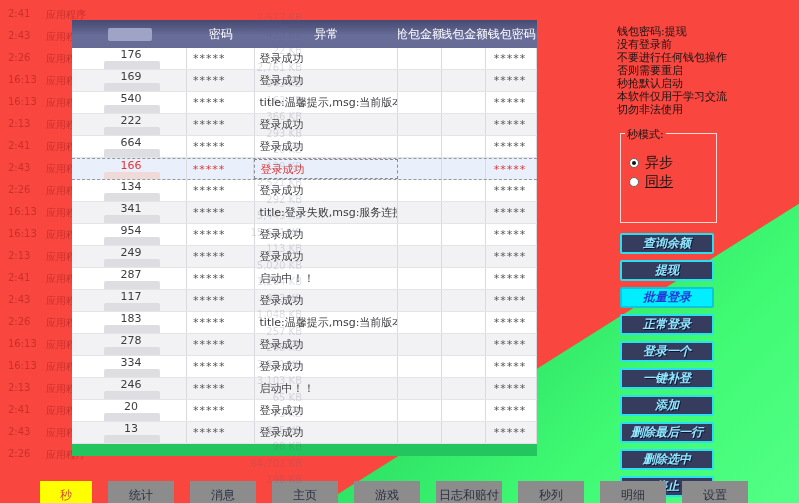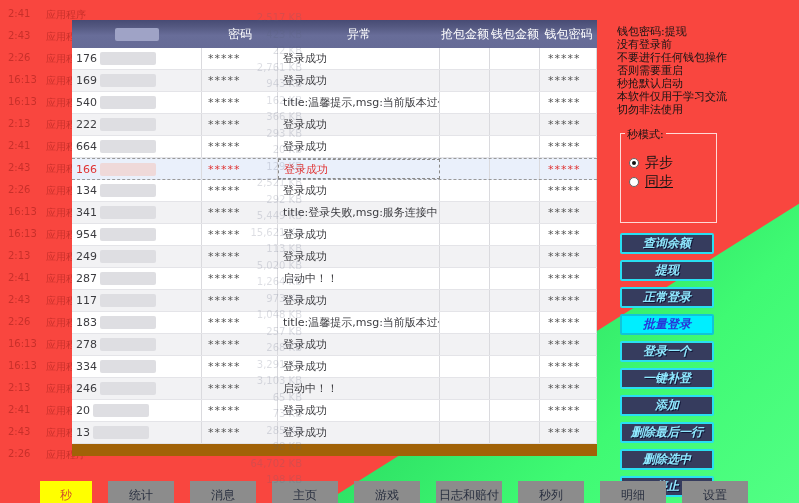--- a/index.html
+++ b/index.html
@@ -17,24 +17,24 @@
   }
   
   .left-ghosts{position:absolute;left:0;top:0;width:72px;height:480px;z-index:1;pointer-events:none;}
   .lg-row{position:absolute;left:0;width:100px;font-size:10px;color:rgba(120,10,8,.38);white-space:nowrap;}
   .lg-time{position:absolute;left:8px;text-align:right;}
   .lg-app{position:absolute;left:46px;}
   
   .kb-ghosts{position:absolute;left:200px;top:0;width:102px;height:503px;z-index:3;pointer-events:none;}
   .kb{position:absolute;right:0;font-size:10px;color:#59607a;opacity:.20;white-space:nowrap;}
   
-  .panel{position:absolute;left:72px;top:20px;width:525px;height:436px;background:#a16207;z-index:2;}
+  .panel{position:absolute;left:72px;top:20px;width:465px;height:436px;background:#22c55e;z-index:2;}
   .thead{display:flex;height:28px;background:linear-gradient(#474b74 0%,#53577f 22%,#686d99 55%,#666b96 100%);color:#fff;font-size:12px;}
   .th{display:flex;align-items:center;justify-content:center;box-sizing:border-box;overflow:hidden;white-space:nowrap;}
-  .w-acct{width:130px;} .w-pwd{width:76px;} .w-status{width:162px;}
+  .w-acct{width:130px;flex-direction:column;} .w-pwd{width:76px;} .w-status{width:162px;}
   .w-amt1{width:50px;} .w-amt2{width:50px;} .w-wpwd{width:57px;}
   .rows{position:relative;}
   .trow{display:flex;height:22px;background:#ffffff;border-bottom:1px solid #e4e4e8;box-sizing:border-box;font-size:11px;color:#3c3c40;}
   .trow.alt{background:#f2f2f4;}
   .c{box-sizing:border-box;border-right:1px solid #dadade;display:flex;align-items:center;overflow:hidden;white-space:nowrap;}
   .c.account{padding-left:4px;}
   .c.pwd{padding-left:6px;letter-spacing:1px;color:#555;}
   .c.status{padding-left:5px;}
   .c.wpwd{padding-left:8px;letter-spacing:1px;color:#555;}
   .blob{display:inline-block;background:#dedee2;border-radius:2px;}
@@ -475,22 +475,22 @@
       <div class="radio-row" style="top: 39px; text-decoration: underline;">
         <span class="rdot"></span>
         <span>同步</span>
       </div>
     </div>
 </div>
 
 <div class="btn-col" id="btncol">
     <div class="abtn">查询余额</div>
     <div class="abtn">提现</div>
+    <div class="abtn hl">批量登录</div>
     <div class="abtn">正常登录</div>
-    <div class="abtn hl">批量登录</div>
     <div class="abtn">登录一个</div>
     <div class="abtn">一键补登</div>
     <div class="abtn">添加</div>
     <div class="abtn">删除最后一行</div>
     <div class="abtn">删除选中</div>
     <div class="abtn">停止</div>
   </div>
 
 <div class="tabs" id="tabs">
     <div class="tab sel">秒</div>

